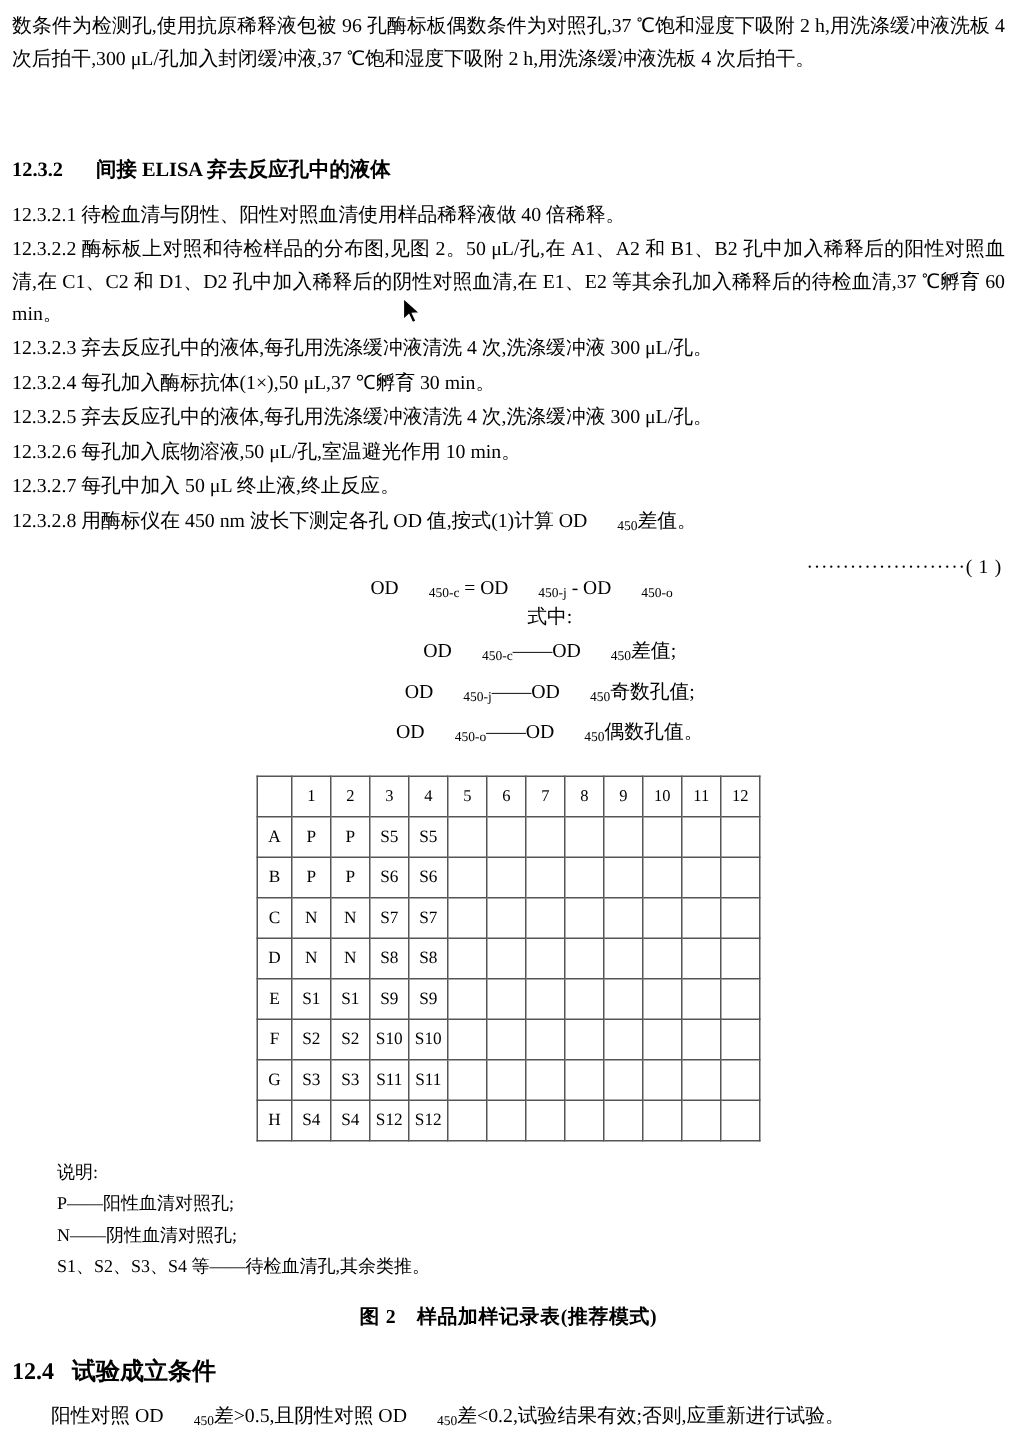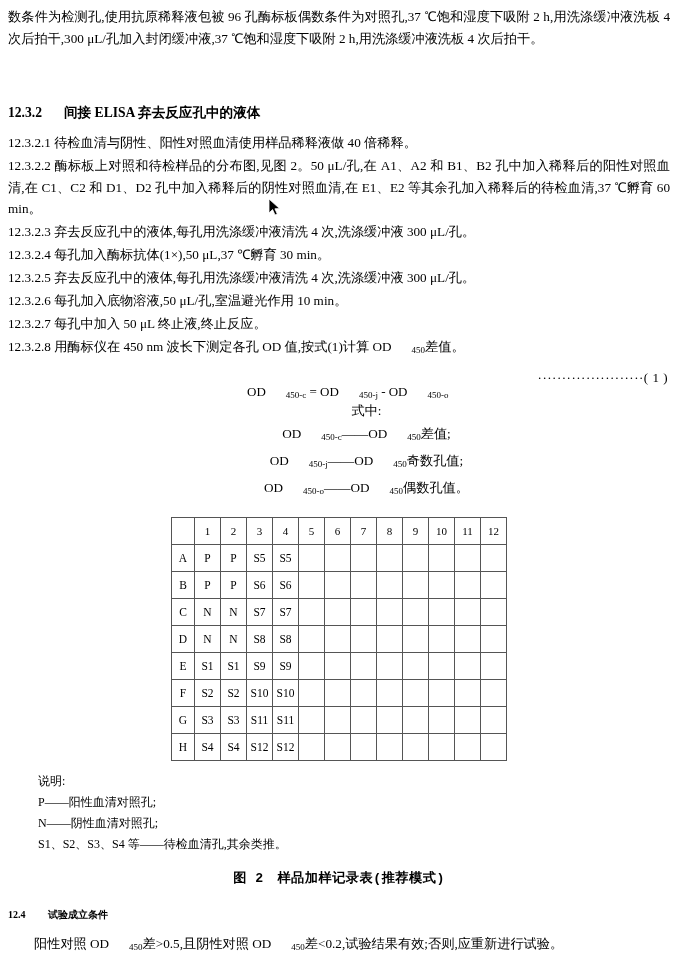--- a/index.html
+++ b/index.html
@@ -117,24 +117,23 @@
     margin-left: 30px;
     font-size: 12px;
     line-height: 21px;
   }
   .figcaption {
     text-align: center;
     font-weight: bold;
     font-size: 13.2px;
     margin-top: 14px;
     letter-spacing: 0.5px;
-    font-family: Liberation Mono, monospace;
   }
   h2.clause-head {
-    font-size: 10px;
+    font-size: 16px;
     font-weight: bold;
     margin: 18px 0 8px 0;
     line-height: 20px;
   }
   h2.clause-head .num {
     display: inline-block;
     min-width: 40px;
   }
   .indent2 {
     text-indent: 26px;

